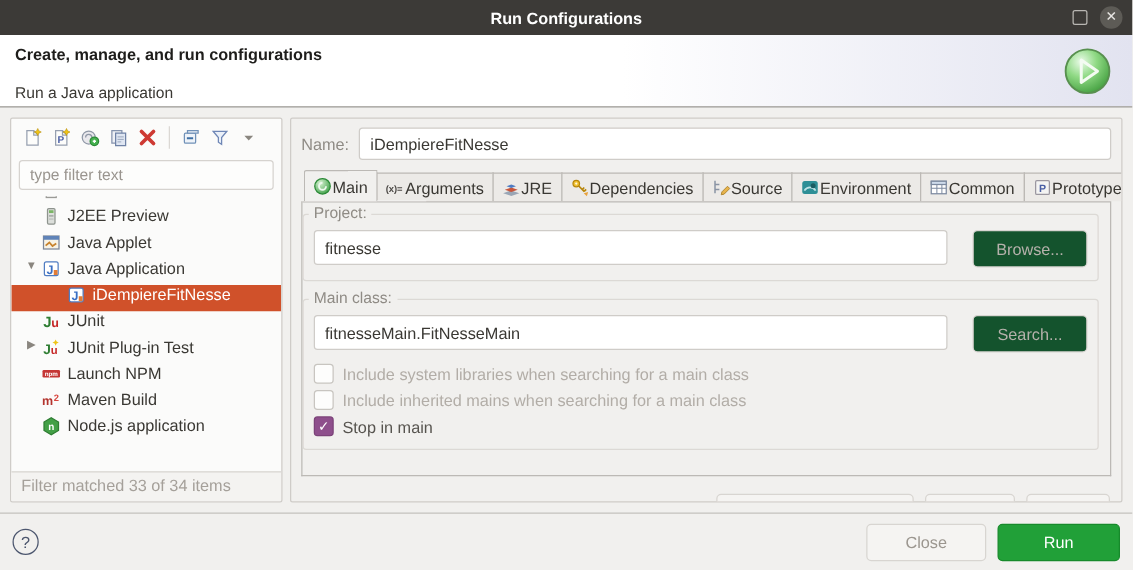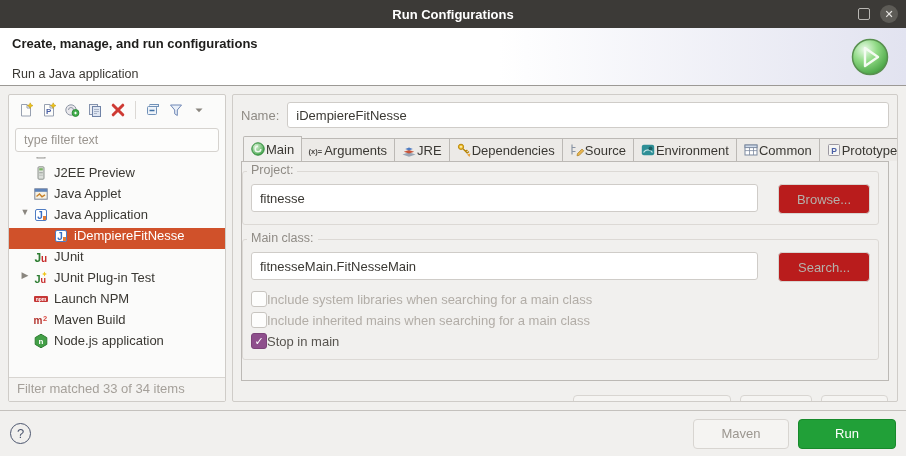--- a/index.html
+++ b/index.html
@@ -81,26 +81,26 @@
   .tab-folder {
     border:1px solid #bcb9b5; border-top:none; background:#f1f0ee;
     padding:10px 9px 6px 0; flex:0 0 190px; position:relative;
   }
   .tab-folder::before { content:""; position:absolute; left:0; right:0; top:0; border-top:1px solid #bcb9b5; }
   .tab-folder::after { content:""; position:absolute; left:0; width:99px; top:-1px; border-top:1px solid #f1f0ee; }
   .group { border:1px solid #dcd9d5; border-radius:3px; position:relative; padding:12px 8px 10px 8px; margin-bottom:14px; }
   .group-label { position:absolute; top:-9px; left:4px; background:#f1f0ee; padding:0 4px; color:#8f8b85; font-size:12.5px; }
   .field-row { display:flex; gap:20px; }
   .side-btn {
-    width:92px; height:30px; border:1px solid #d8d5d1; border-radius:4px; background:#b91c1c;
+    width:92px; height:30px; border:1px solid #d8d5d1; border-radius:4px; background:#14532d;
     color:#b5b1ab; font-size:13px; font-family:inherit; flex:0 0 92px;
   }
   .field-row .text-input { height:28px; }
   .checkboxes { margin-top:9px; display:flex; flex-direction:column; gap:5px; }
-  .checkbox-row { display:flex; align-items:center; }
+  .checkbox-row { display:flex; align-items:center; gap:7px; }
   .checkbox {
     width:16px; height:16px; border:1px solid #c8c5c0; border-radius:3px; background:#fdfdfc;
     display:flex; align-items:center; justify-content:center; color:#ffffff; font-size:11px;
   }
   .checkbox.checked { background:var(--chk,#8e4f8c); border-color:#7c4379; }
   .checkbox-label { font-size:13px; color:#b2ada7; }
   .checkbox-row.checked .checkbox-label { color:#57544f; }
   .actions-row { display:flex; justify-content:flex-end; gap:9px; padding:14px 1px 0 0; }
   .action-btn {
     height:30px; padding:0 16px; border:1px solid #d8d5d1; border-radius:4px;
@@ -469,15 +469,15 @@
         <button class="action-btn">Revert</button>
         <button class="action-btn">Apply</button>
       </div>
 
   </div>
 </div>
 
 <div class="footer">
   <button class="help-btn">?</button>
   <div class="footer-spacer"></div>
-  <button class="close-btn">Maven</button>
+  <button class="close-btn">Close</button>
   <button class="run-btn">Run</button>
 </div>
 
 </body></html>

